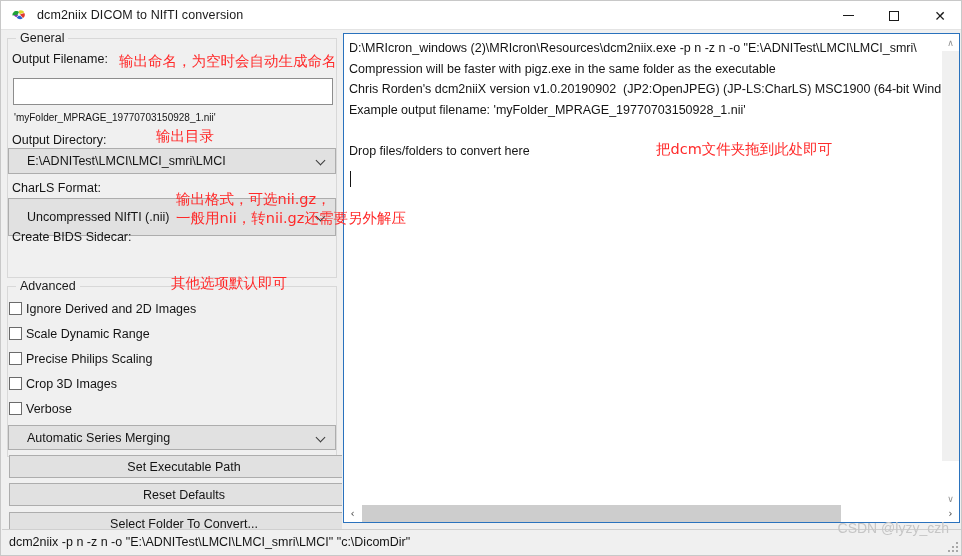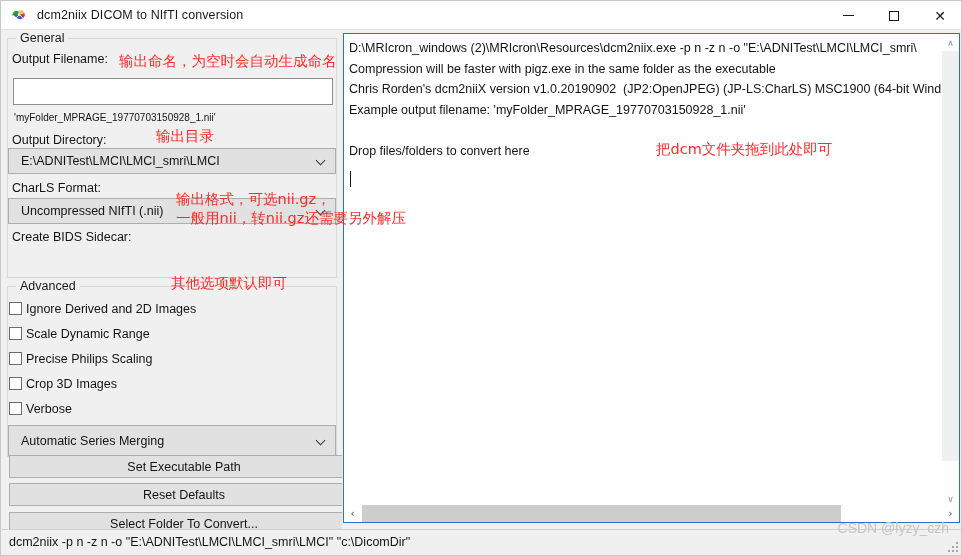--- a/index.html
+++ b/index.html
@@ -138,21 +138,21 @@
     white-space: nowrap;
   }
 
   .combo {
     position: absolute;
     box-sizing: border-box;
     background: #e1e1e1;
     border: 1px solid #adadad;
     display: flex;
     align-items: center;
-    padding-left: 12px;
+    padding-left: 18px;
     font-size: 12.5px;
     color: #141414;
     white-space: nowrap;
     overflow: hidden;
   }
   .combo .chev {
     position: absolute;
     right: 9px;
     top: 50%;
     width: 9px; height: 9px;
@@ -376,21 +376,21 @@
 
     <span class="field-label" style="left:10px; top:103px;">Output Directory:</span>
 
     <div class="combo" style="left:6px; top:118px; width:328px; height:26px;">
       <span>E:\ADNITest\LMCI\LMCI_smri\LMCI</span>
       <span class="chev"></span>
     </div>
 
     <span class="field-label" style="left:10px; top:151px;">CharLS Format:</span>
 
-    <div class="combo" style="left:6px; top:168px; width:328px; height:26px;">
+    <div class="combo" style="left:6px; top:168px; width:328px; height:38px;">
       <span>Uncompressed NIfTI (.nii)</span>
       <span class="chev"></span>
     </div>
 
     <span class="field-label" style="left:10px; top:200px;">Create BIDS Sidecar:</span>
 
 
     <div class="groupbox" style="top:256px; height:171px;">
       <span class="group-caption">Advanced</span>
     </div>
@@ -409,21 +409,21 @@
     </div>
     <div class="checkrow" style="top:345px;">
       <span class="checkbox"></span>
       <span>Crop 3D Images</span>
     </div>
     <div class="checkrow" style="top:370px;">
       <span class="checkbox"></span>
       <span>Verbose</span>
     </div>
 
-    <div class="combo" style="left:6px; top:395px; width:328px; height:31px;">
+    <div class="combo" style="left:6px; top:395px; width:328px; height:25px;">
       <span>Automatic Series Merging</span>
       <span class="chev"></span>
     </div>
 
     <div class="pushbutton" style="top:425px;">
       <span>Set Executable Path</span>
     </div>
     <div class="pushbutton" style="top:453px;">
       <span>Reset Defaults</span>
     </div>

